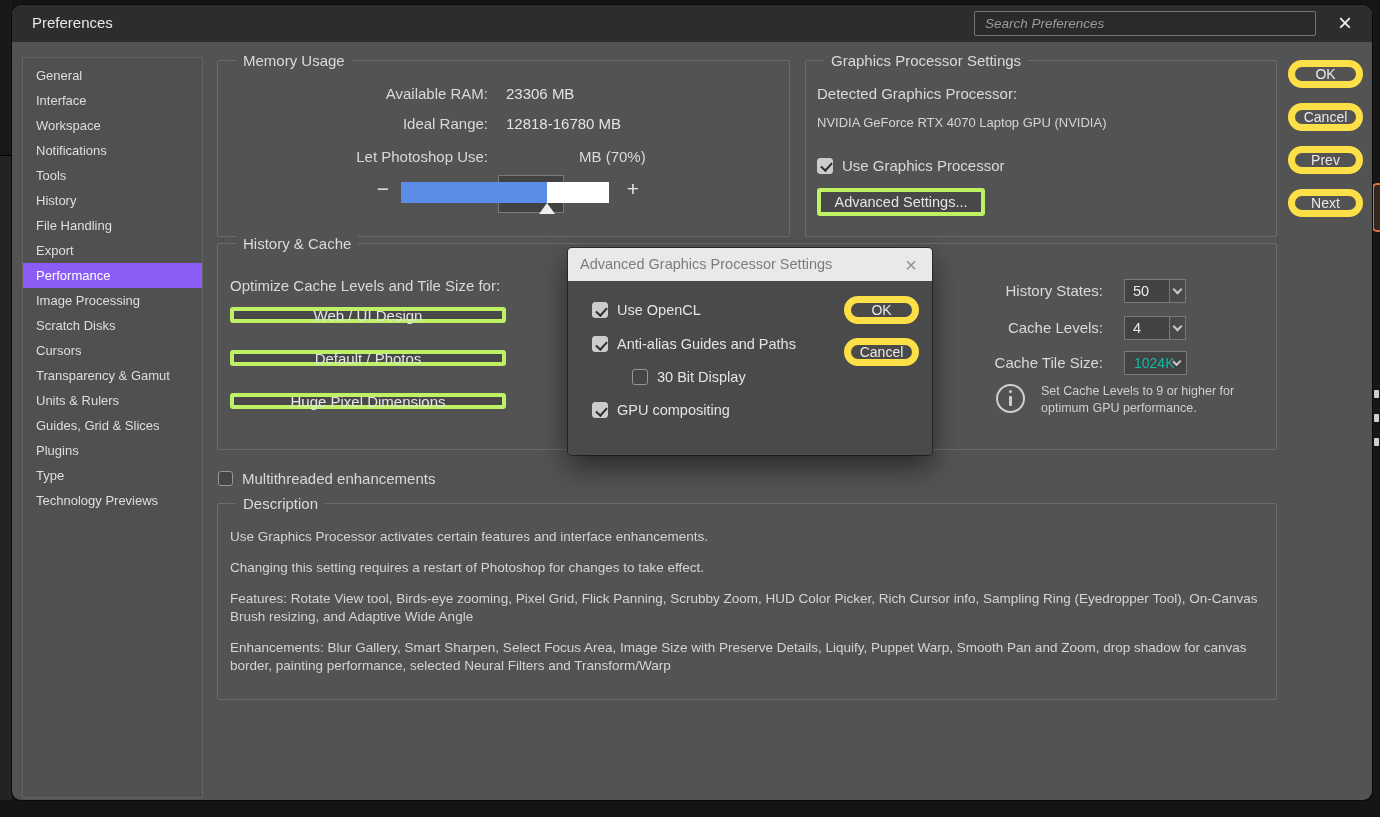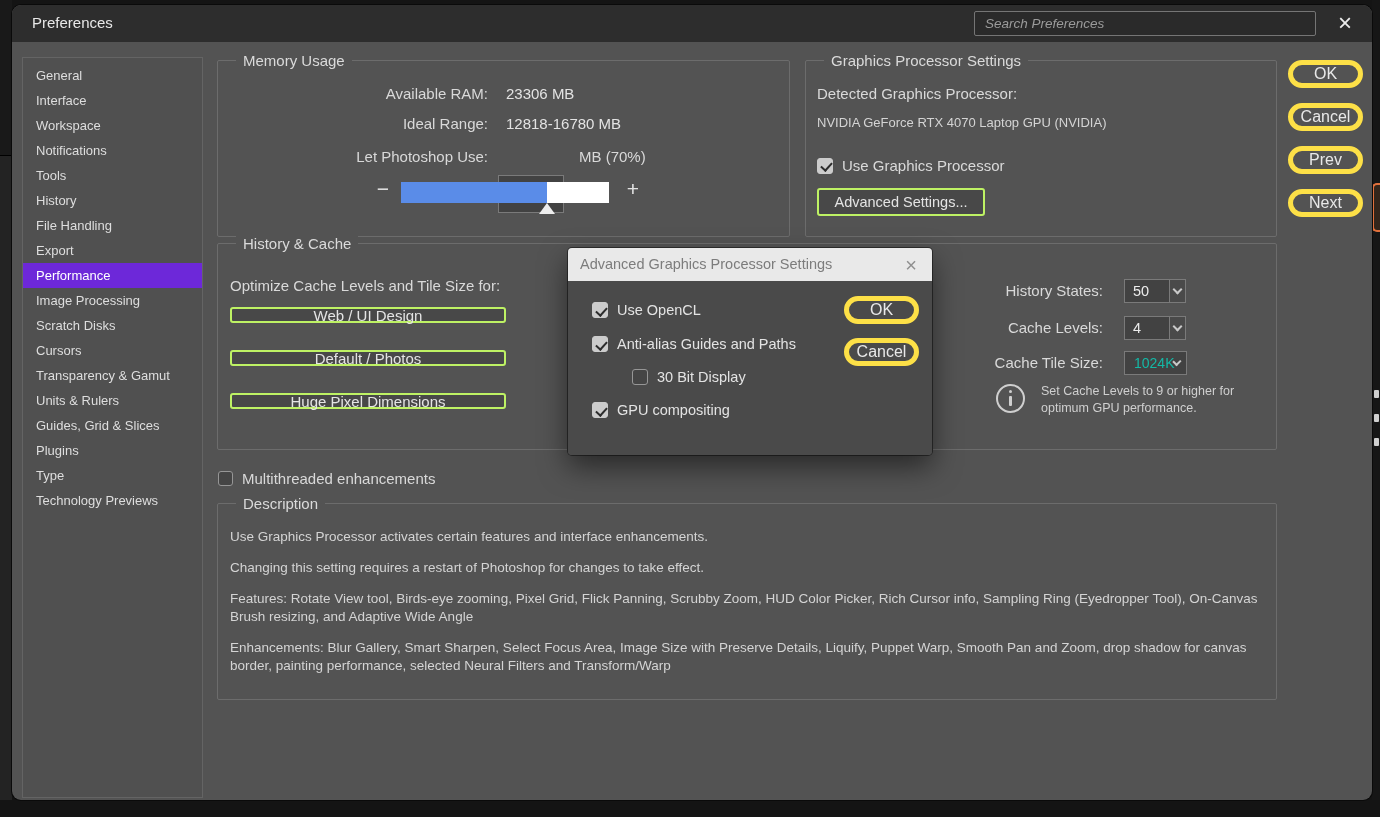--- a/index.html
+++ b/index.html
@@ -34,21 +34,21 @@
     font-family:"Liberation Sans", sans-serif; }
   .search-input::placeholder { color:#9b9b9b; font-style:italic; }
   .win-close { position:absolute; right:12px; top:3px; width:30px; height:30px;
     font-size:24px; line-height:30px; text-align:center; color:#ececec; cursor:pointer; }
 
   
   .sidebar { position:absolute; left:10px; top:52px; width:181px; height:741px;
     background:#505050; border:1px solid #646464; padding-top:5px; }
   .side-item { height:25px; line-height:25px; padding-left:13px; font-size:13px;
     color:#dedede; cursor:pointer; white-space:nowrap; }
-  .side-item.selected { background:#6d28d9; color:#ffffff; }
+  .side-item.selected { background:#8b5cf6; color:#ffffff; }
 
   
   .group { position:absolute; border:1px solid #6c6c6c; border-radius:2px; }
   .legend { position:absolute; top:-9px; left:18px; background:#535353; padding:0 7px;
     font-size:15px; color:#dadada; white-space:nowrap; }
   .group-memory { left:205px; top:55px; width:573px; height:177px; }
   .group-gpu    { left:793px; top:55px; width:472px; height:177px; }
   .group-cache  { left:205px; top:238px; width:1060px; height:207px; }
   .group-desc   { left:205px; top:498px; width:1060px; height:197px; }
 
@@ -77,25 +77,25 @@
 
   
   .checkbox { width:16px; height:16px; border-radius:3px; background:#454545;
     border:1px solid #969696; position:relative; flex:none; cursor:pointer; }
   .checkbox.checked { background:#cccccc; border-color:#cccccc; }
   .checkbox.checked::after { content:""; position:absolute; left:4.5px; top:1.5px;
     width:5px; height:9px; border:solid #2d2d2d; border-width:0 2.5px 2.5px 0; transform:rotate(42deg); }
   .check-row { position:absolute; display:flex; align-items:center; gap:9px; }
 
   
-  .dark-btn { background:#484848; border:2px solid #bef264; border-radius:3px; color:#e4e4e4;
+  .dark-btn { background:#484848; border:4px solid #bef264; border-radius:3px; color:#e4e4e4;
     font-size:15px; display:flex; align-items:center; justify-content:center; cursor:pointer;
     font-family:"Liberation Sans", sans-serif; }
-  .pill { position:absolute; border:5px solid #fde047; border-radius:14px; background:transparent;
-    color:#e8e8e8; font-size:16px; display:flex; align-items:center; justify-content:center;
+  .pill { position:absolute; border:7px solid #fde047; border-radius:14px; background:transparent;
+    color:#e8e8e8; font-size:14px; display:flex; align-items:center; justify-content:center;
     cursor:pointer; font-family:"Liberation Sans", sans-serif; }
   .main-pill { left:1276px; width:75px; height:28px; }
 
   
   .gpu-detected-label { position:absolute; left:11px; top:24px; }
   .gpu-detected-value { position:absolute; left:11px; top:54px; }
   .gpu-check { left:11px; top:96px; }
   .gpu-adv-btn { position:absolute; left:11px; top:127px; width:168px; height:28px; font-size:14.5px; }
 
   

